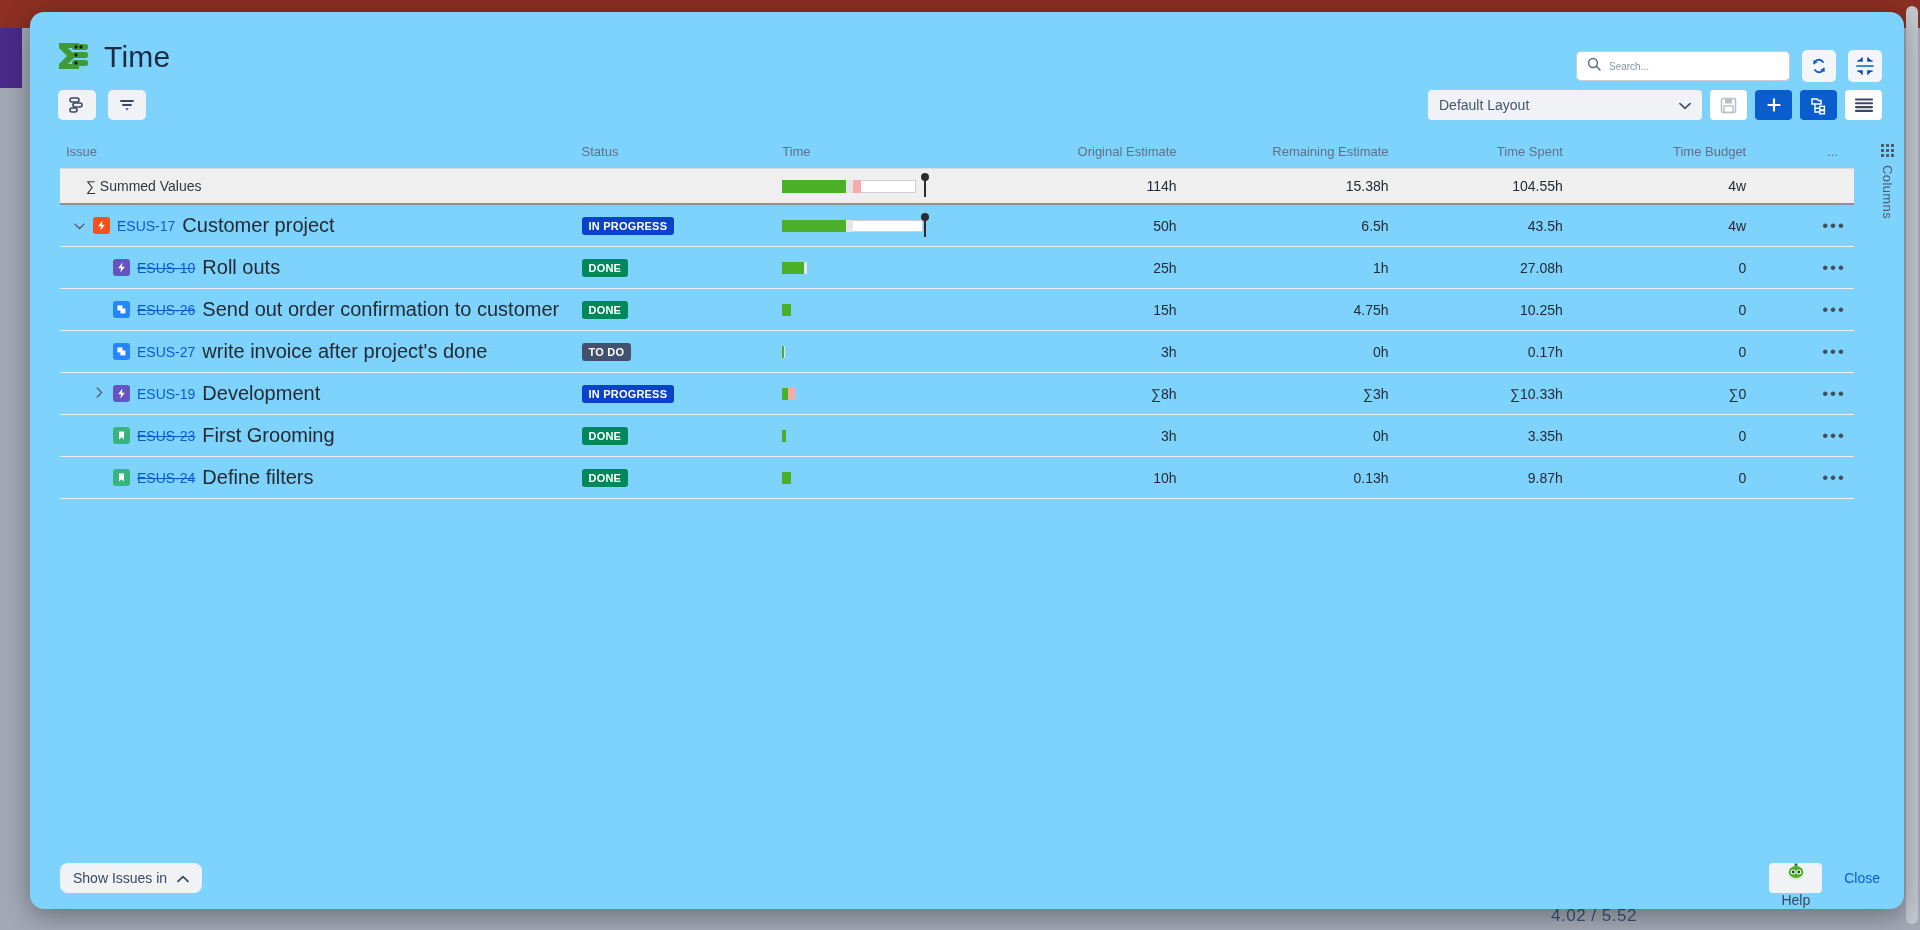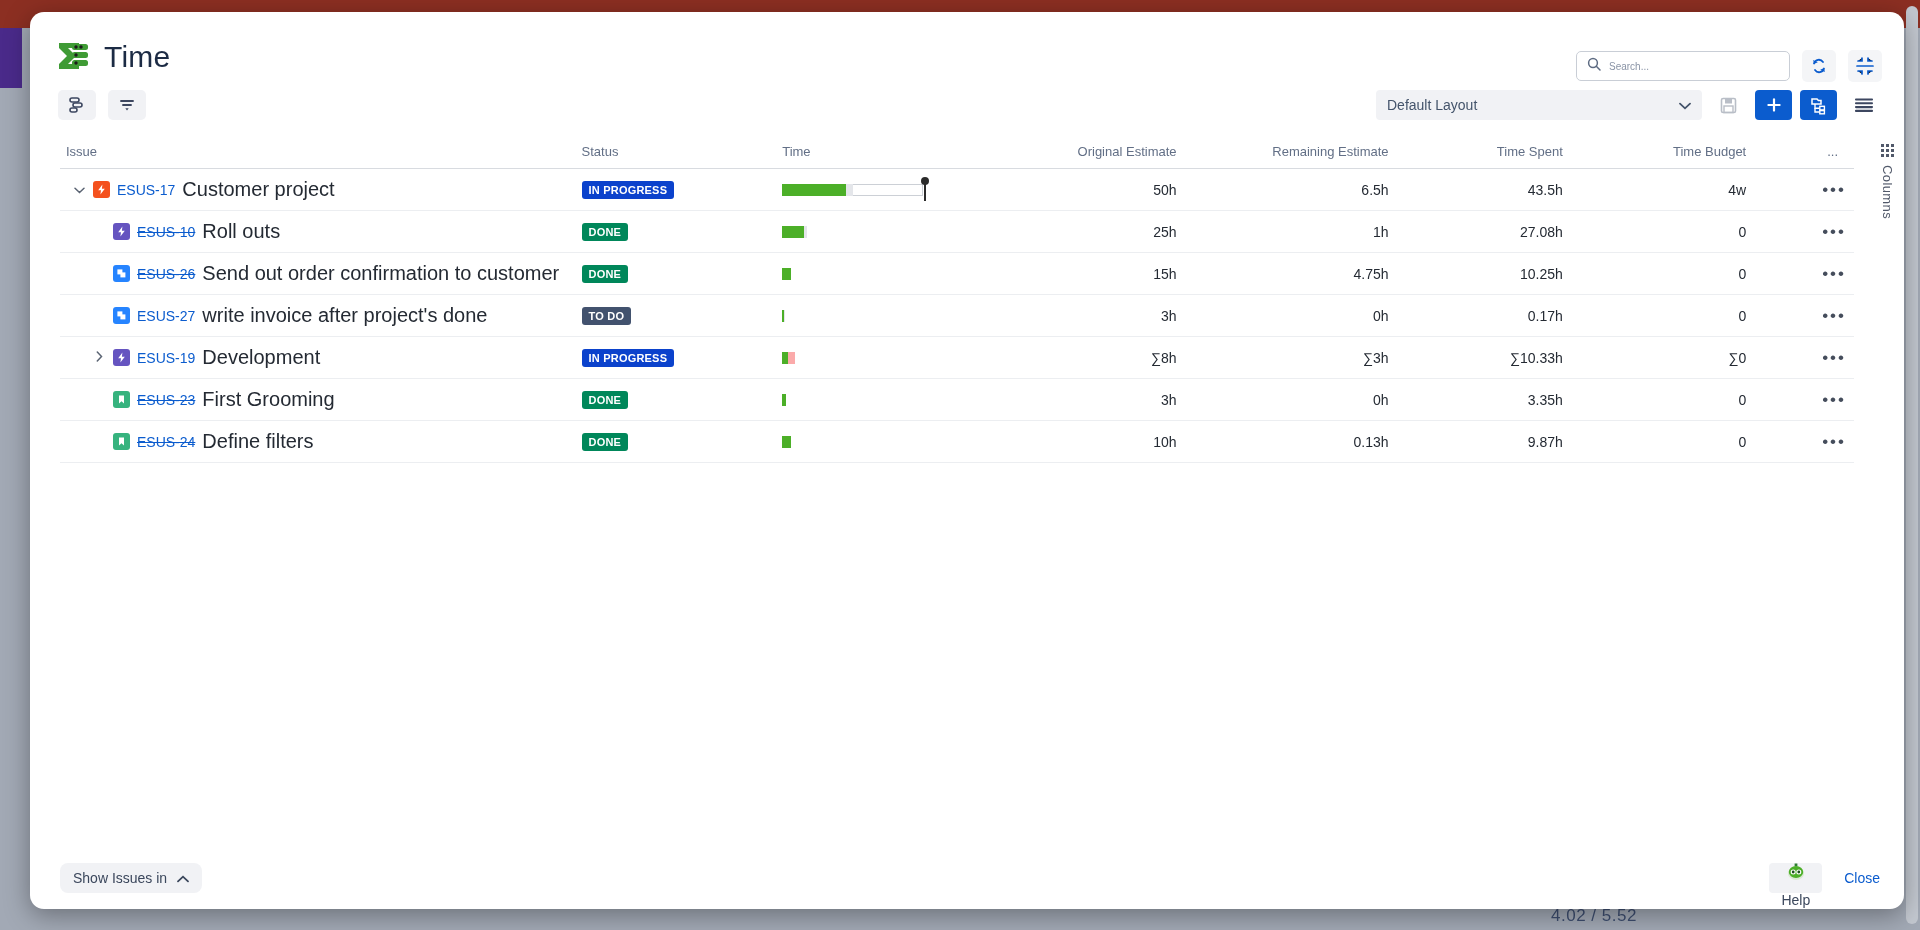--- a/index.html
+++ b/index.html
@@ -13,21 +13,21 @@
   
   .bg-band-red { position:absolute; left:0; top:0; width:1920px; height:28px; background:#8c2f22; }
   .bg-band-purple { position:absolute; left:0; top:28px; width:22px; height:60px; background:#4a2a8a; }
   .bg-text { position:absolute; left:1551px; top:906px; font-size:17px; color:#2c3e63;
              letter-spacing:.5px; opacity:.85; }
 
   
   .modal {
     position: absolute; left: 30px; top: 12px;
     width: 1874px; height: 897px;
-    background: #ffffff;
+    background: #7dd3fc;
     border-radius: 14px;
     box-shadow: 0 6px 26px rgba(0,0,0,.35);
     overflow: hidden;
   }
 
   
   .hdr { height: 78px; position: relative; }
   .brand { position:absolute; left:28px; top:28px; display:flex; align-items:center; gap:12px; }
   .logo { width:34px; height:32px; }
   .title { font-size:30px; color:#1c2b44; font-weight:400; letter-spacing:.2px; }
@@ -49,21 +49,21 @@
 
   
   .toolbar { position:relative; height:46px; }
   .tb-left { position:absolute; left:28px; top:0; display:flex; gap:12px; }
   .tb-btn {
     width:38px; height:30px; border-radius:5px; background:#f1f2f5;
     display:flex; align-items:center; justify-content:center; cursor:pointer;
   }
   .tb-right { position:absolute; right:22px; top:0; display:flex; align-items:center; gap:8px; }
   .layout-select {
-    width:326px; height:30px; background:#f1f2f5; border:none; border-radius:4px;
+    width:274px; height:30px; background:#f1f2f5; border:none; border-radius:4px;
     display:flex; align-items:center; justify-content:space-between;
     padding:0 11px; font-size:14px; color:#44546b; cursor:pointer;
   }
   .sq-btn {
     width:37px; height:30px; border-radius:4px; background:#f1f2f5;
     display:flex; align-items:center; justify-content:center; cursor:pointer;
   }
   .sq-btn.primary { background:#0b5cce; }
   .sq-btn.plain  { background:#ffffff; }
 
@@ -280,20 +280,38 @@
           <th class="c">Status</th>
           <th class="c">Time</th>
           <th>Original Estimate</th>
           <th>Remaining Estimate</th>
           <th>Time Spent</th>
           <th>Time Budget</th>
           <th>...</th>
         </tr>
       </thead>
       <tbody>
+          <tr class="summed">
+            <td class="l first" style="padding-left:26px">∑ Summed Values</td>
+            <td class="c"></td>
+            <td class="c">
+              <div class="pbar big" style="width:148px">
+                <span class="seg" style="width:64.32px;background:#4caf28"></span>
+                <span class="seg" style="width:6.7px;background:#e4e6ea"></span>
+                <span class="seg" style="width:8.04px;background:#fbaaaa"></span>
+                <span class="seg" style="width:54.94px;background:#ffffff;border:1px solid #ccd0d6;border-left:none;box-sizing:border-box"></span>
+                <span class="pin" style="left:142px"></span>
+              </div>
+            </td>
+            <td>114h</td>
+            <td>15.38h</td>
+            <td>104.55h</td>
+            <td>4w</td>
+            <td></td>
+          </tr>
           <tr>
             <td class="l" style="padding-left:12px">
               <span class="issue-cell">
                 <span class="chev"><svg width="11" height="7" viewBox="0 0 11 7">
                     <path d="M1 1.3 L5.5 5.5 L10 1.3" fill="none" stroke="#5b6473" stroke-width="1.5" stroke-linecap="round"></path>
                   </svg></span>
                 <span class="ticon" style="background:#F4511E">
                   <svg width="11" height="11" viewBox="0 0 11 11">
                     <path d="M6.4 0.6 L2.2 6.2 H5 L4.4 10.4 L8.8 4.7 H5.9 Z" fill="#fff"></path>
                   </svg>

